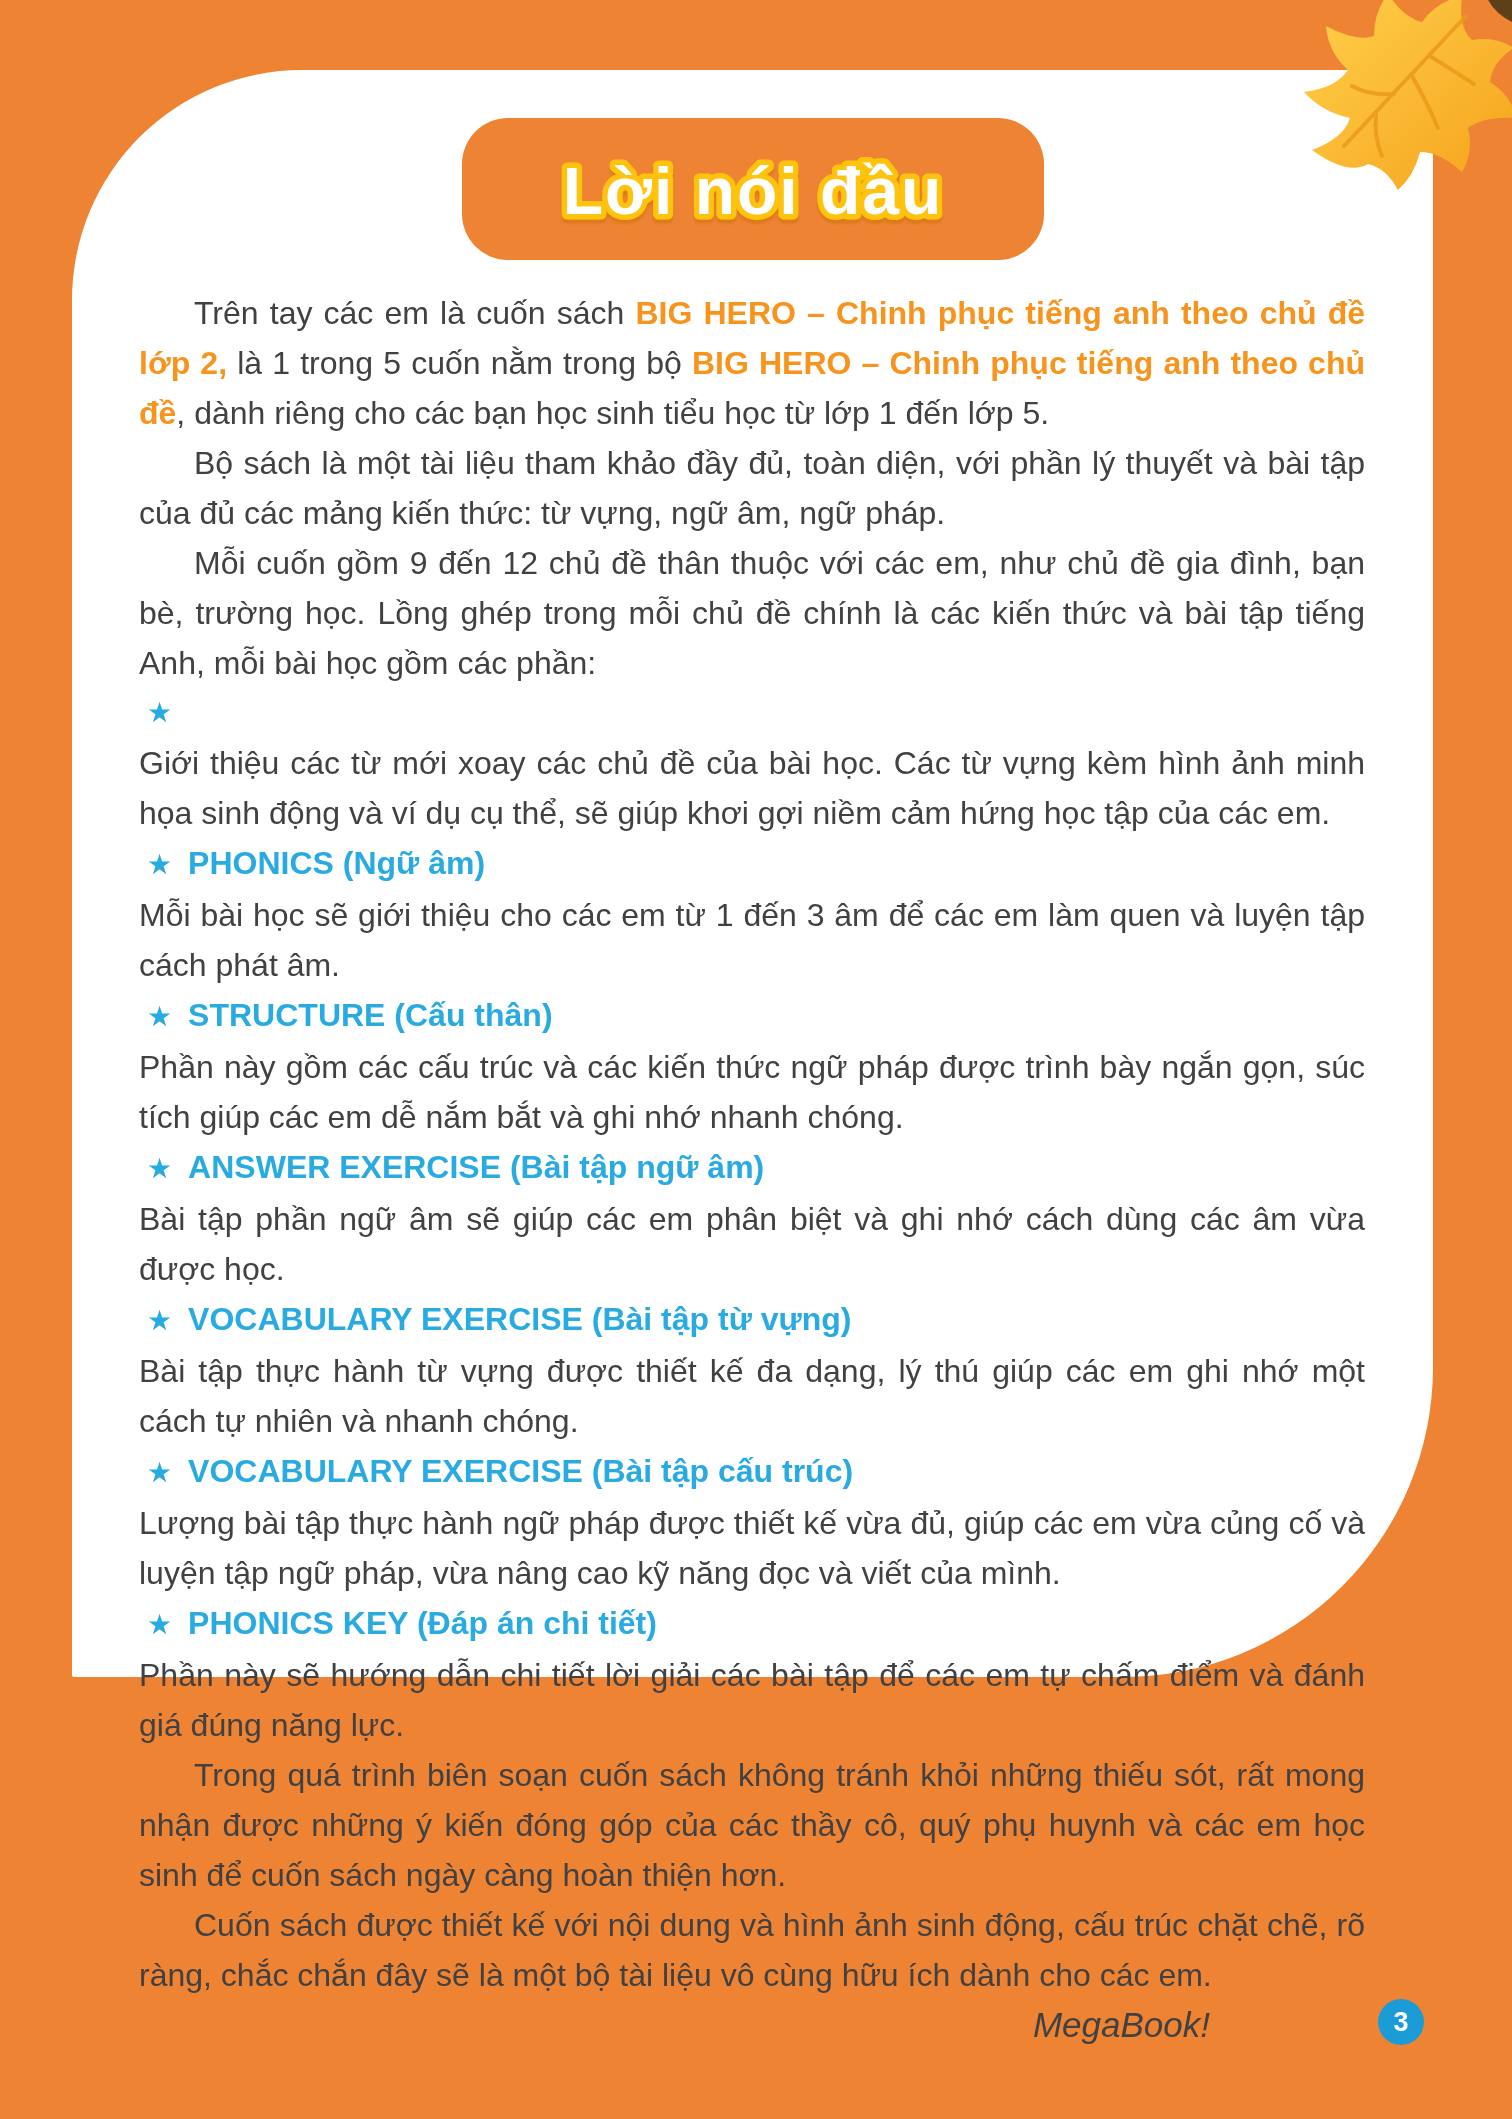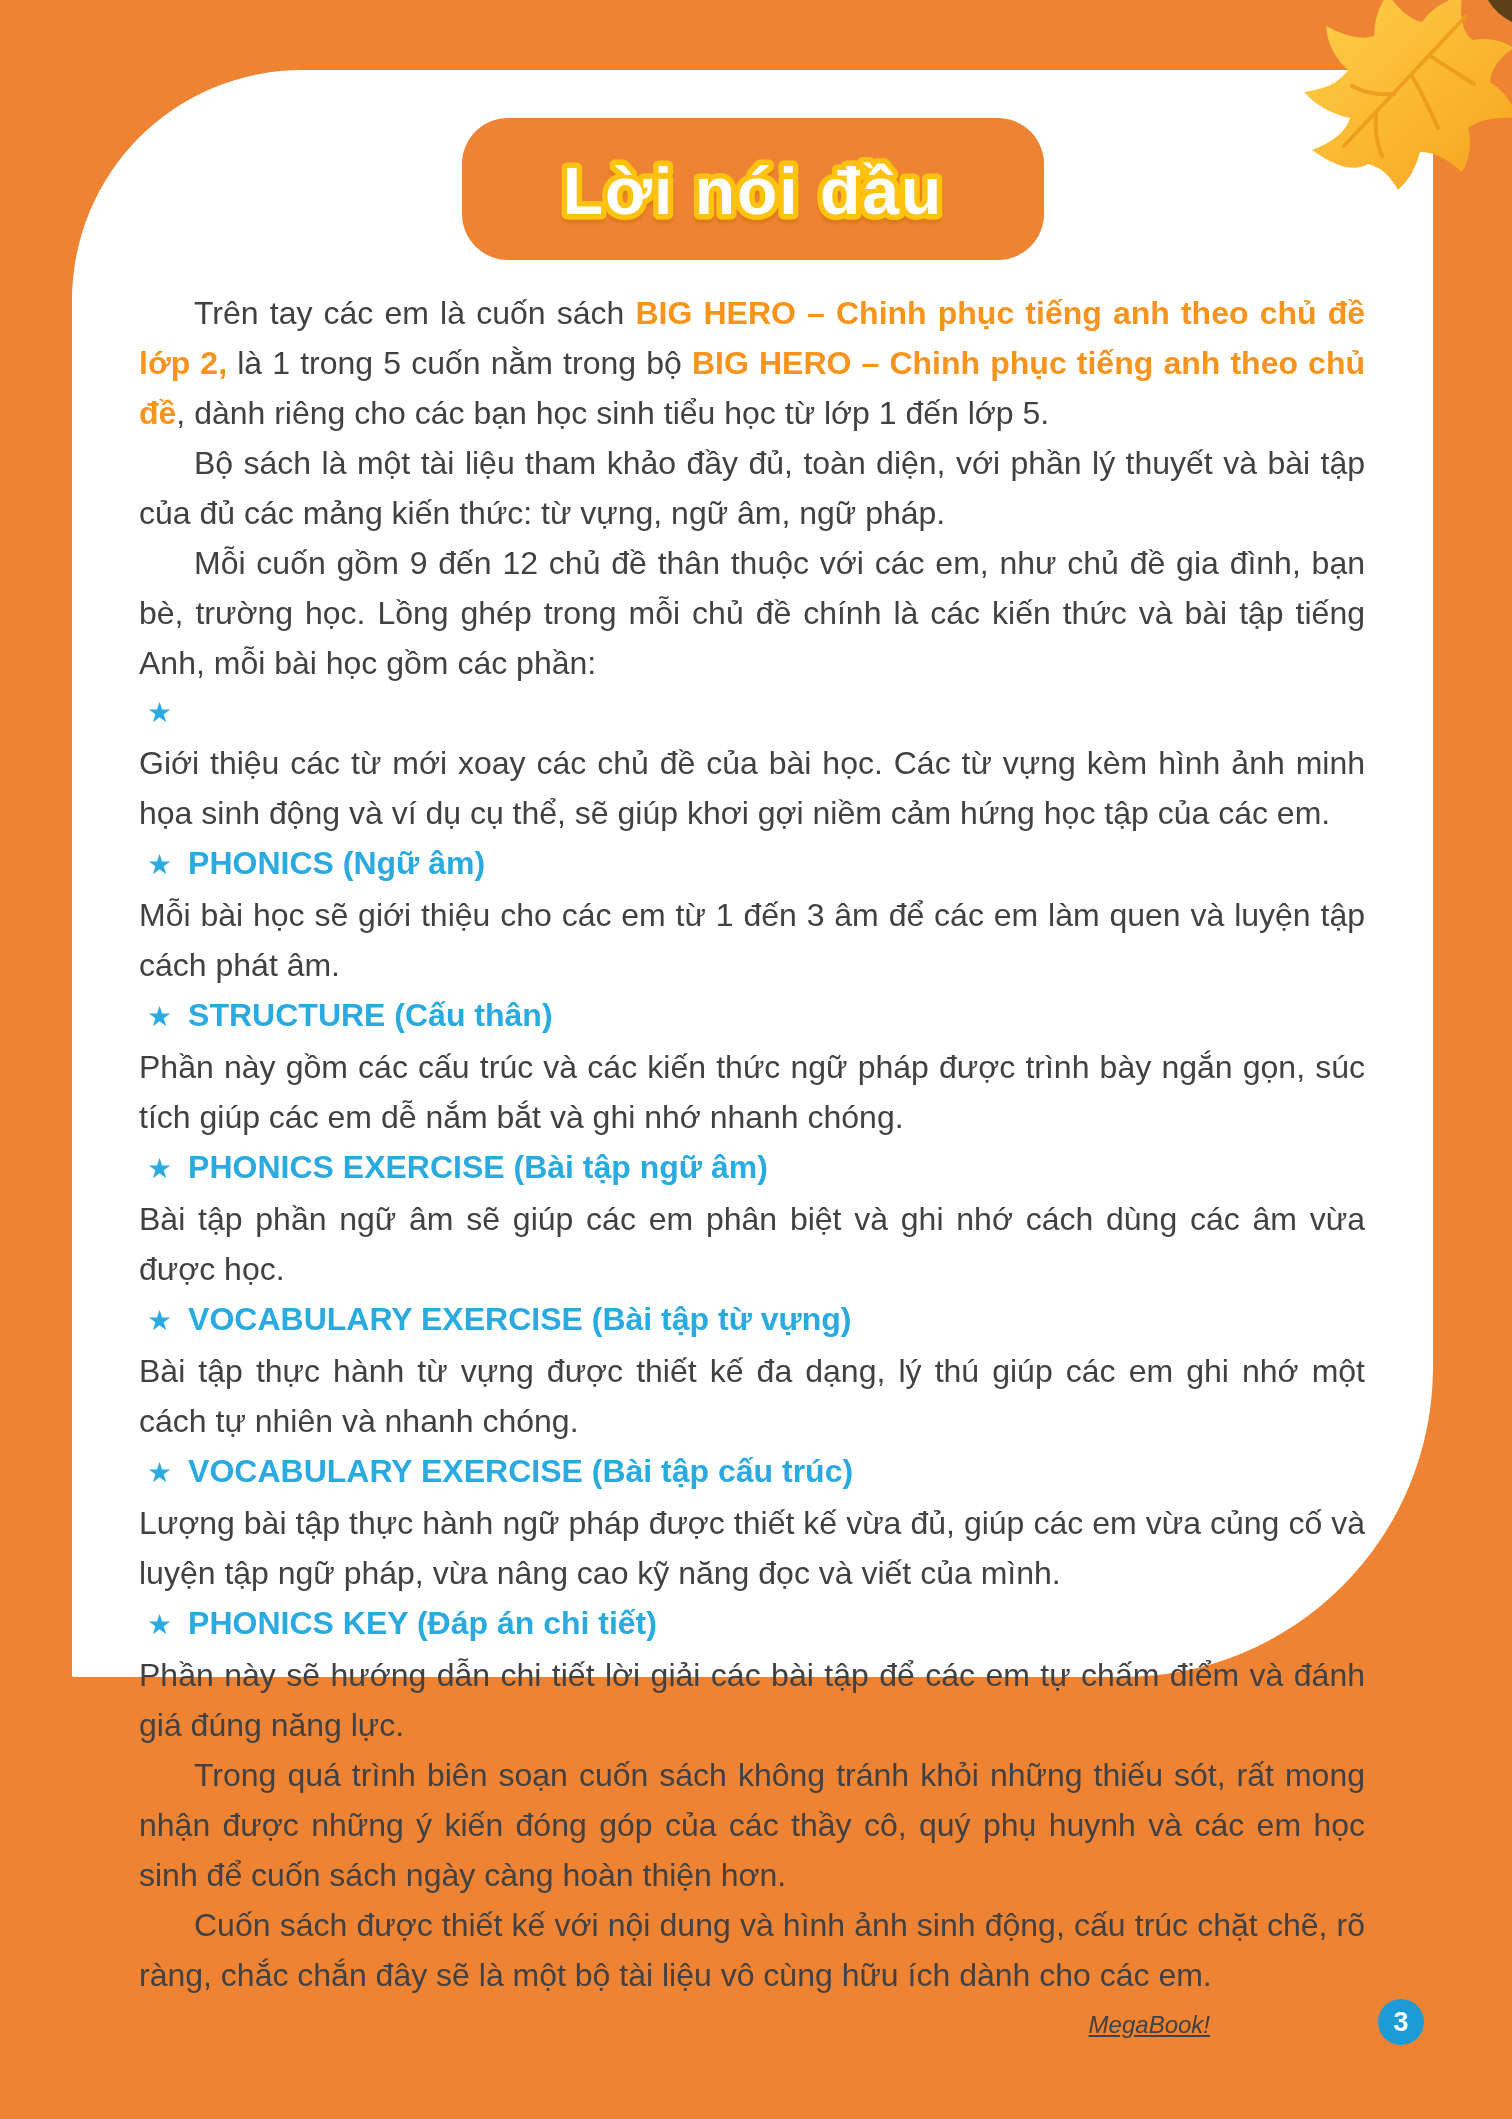--- a/index.html
+++ b/index.html
@@ -61,22 +61,21 @@
     font-size: 28px;
     margin-right: 16px;
     color: #29ABE2;
     flex: 0 0 auto;
   }
   .section-body { margin-left: 55px; }
   .signature {
     text-align: right;
     padding-right: 155px;
     font-style: italic;
-    font-size: 24px;
-    text-decoration: underline;
+    font-size: 35px;
   }
   .page-badge {
     position: absolute;
     left: 1378px; top: 1999px;
     width: 46px; height: 46px;
     border-radius: 50%;
     background: #1C9CD7;
     color: #FFFFFF;
     font-weight: bold;
     font-size: 27px;
@@ -130,21 +129,21 @@
       <div class="section-head">
         <span class="star">★</span>
         <span>STRUCTURE (Cấu thân)</span>
       </div>
       <p class="section-body">Phần này gồm các cấu trúc và các kiến thức ngữ pháp được trình bày ngắn gọn, súc tích giúp các em dễ nắm bắt và ghi nhớ nhanh chóng.</p>
     </div>
 
     <div class="section">
       <div class="section-head">
         <span class="star">★</span>
-        <span>PHONICS EXERCISE (Bài tập ngữ âm)</span>
+        <span>ANSWER EXERCISE (Bài tập ngữ âm)</span>
       </div>
       <p class="section-body">Bài tập phần ngữ âm sẽ giúp các em phân biệt và ghi nhớ cách dùng các âm vừa được học.</p>
     </div>
 
     <div class="section">
       <div class="section-head">
         <span class="star">★</span>
         <span>VOCABULARY EXERCISE (Bài tập từ vựng)</span>
       </div>
       <p class="section-body">Bài tập thực hành từ vựng được thiết kế đa dạng, lý thú giúp các em ghi nhớ một cách tự nhiên và nhanh chóng.</p>

